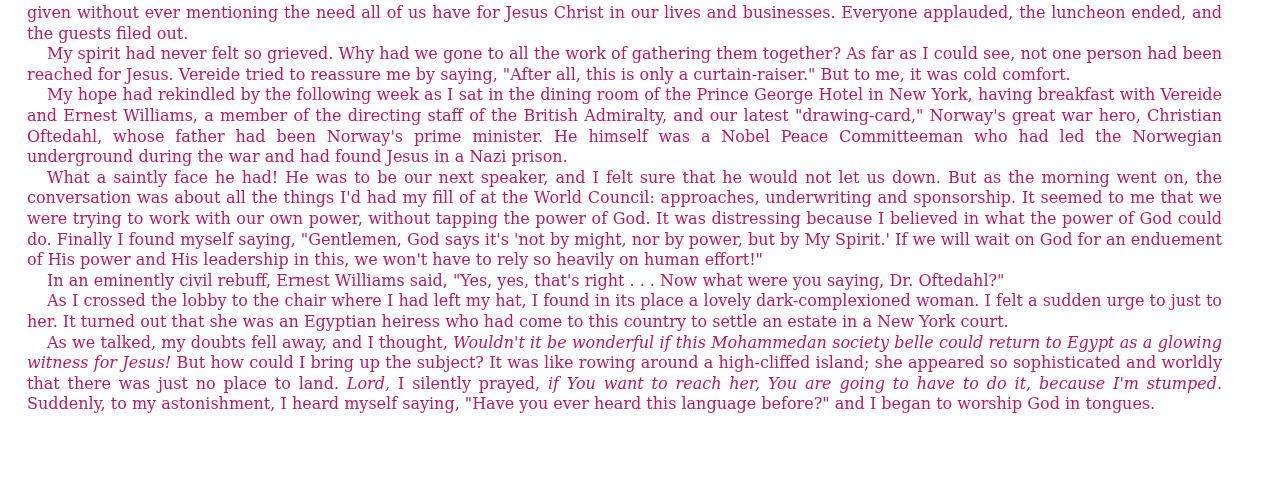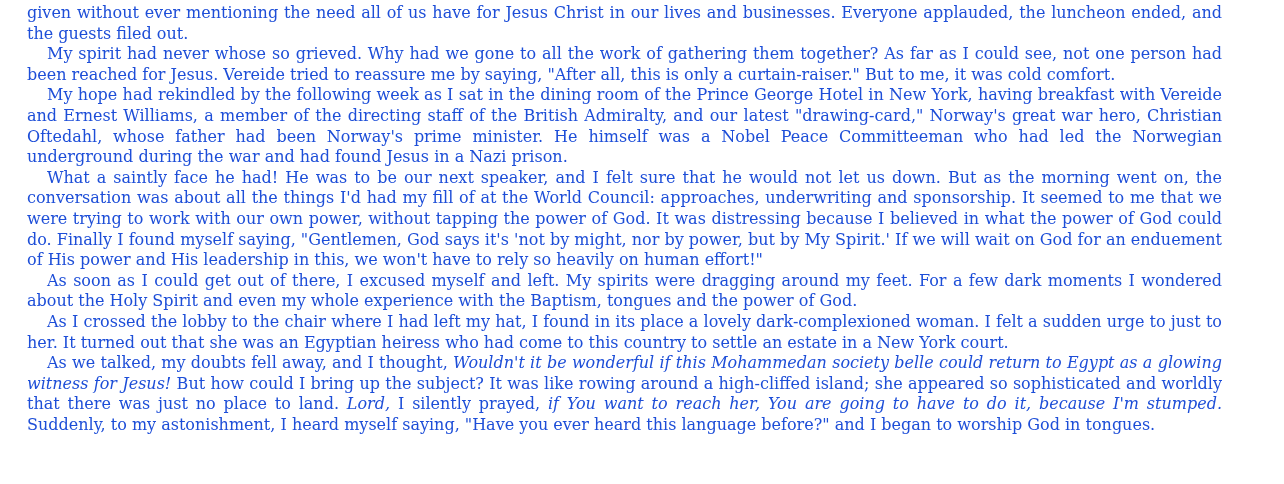--- a/index.html
+++ b/index.html
@@ -11,21 +11,21 @@
     width: 1284px;
     height: 484px;
     overflow: hidden;
   }
   .page {
     box-sizing: border-box;
     width: 1248px;
     height: 484px;
     padding: 3px 26px 0 27px;
     background: #ffffff;
-    color: #1d4ed8;
+    color: #be185d;
     font-family: "DejaVu Serif", "Liberation Serif", serif;
     font-size: 16px;
     line-height: 20.6px;
     text-align: justify;
   }
   .para {
     margin: 0;
     padding: 0;
   }
   .para.indent {
@@ -34,20 +34,20 @@
   .it {
     font-style: italic;
   }
 </style>
 </head>
 <body>
 
 <div class="page">
   <div id="doc">
       <p class="para"><span>given without ever mentioning the need all of us have for Jesus Christ in our lives and businesses. Everyone applauded, the luncheon ended, and the guests filed out.</span></p>
-      <p class="para indent"><span>My spirit had never whose so grieved. Why had we gone to all the work of gathering them together? As far as I could see, not one person had been reached for Jesus. Vereide tried to reassure me by saying, "After all, this is only a curtain-raiser." But to me, it was cold comfort.</span></p>
+      <p class="para indent"><span>My spirit had never felt so grieved. Why had we gone to all the work of gathering them together? As far as I could see, not one person had been reached for Jesus. Vereide tried to reassure me by saying, "After all, this is only a curtain-raiser." But to me, it was cold comfort.</span></p>
       <p class="para indent"><span>My hope had rekindled by the following week as I sat in the dining room of the Prince George Hotel in New York, having breakfast with Vereide and Ernest Williams, a member of the directing staff of the British Admiralty, and our latest "drawing-card," Norway's great war hero, Christian Oftedahl, whose father had been Norway's prime minister. He himself was a Nobel Peace Committeeman who had led the Norwegian underground during the war and had found Jesus in a Nazi prison.</span></p>
       <p class="para indent"><span>What a saintly face he had! He was to be our next speaker, and I felt sure that he would not let us down. But as the morning went on, the conversation was about all the things I'd had my fill of at the World Council: approaches, underwriting and sponsorship. It seemed to me that we were trying to work with our own power, without tapping the power of God. It was distressing because I believed in what the power of God could do. Finally I found myself saying, "Gentlemen, God says it's 'not by might, nor by power, but by My Spirit.' If we will wait on God for an enduement of His power and His leadership in this, we won't have to rely so heavily on human effort!"</span></p>
-      <p class="para indent"><span>As soon as I could get out of there, I excused myself and left. My spirits were dragging around my feet. For a few dark moments I wondered about the Holy Spirit and even my whole experience with the Baptism, tongues and the power of God.</span></p>
+      <p class="para indent"><span>In an eminently civil rebuff, Ernest Williams said, "Yes, yes, that's right . . . Now what were you saying, Dr. Oftedahl?"</span></p>
       <p class="para indent"><span>As I crossed the lobby to the chair where I had left my hat, I found in its place a lovely dark-complexioned woman. I felt a sudden urge to just to her. It turned out that she was an Egyptian heiress who had come to this country to settle an estate in a New York court.</span></p>
       <p class="para indent"><span>As we talked, my doubts fell away, and I thought, </span><span class="it">Wouldn't it be wonderful if this Mohammedan society belle could return to Egypt as a glowing witness for Jesus!</span><span> But how could I bring up the subject? It was like rowing around a high-cliffed island; she appeared so sophisticated and worldly that there was just no place to land. </span><span class="it">Lord,</span><span> I silently prayed, </span><span class="it">if You want to reach her, You are going to have to do it, because I'm stumped.</span><span> Suddenly, to my astonishment, I heard myself saying, "Have you ever heard this language before?" and I began to worship God in tongues.</span></p>
     </div>
 </div>
 
 </body></html>

